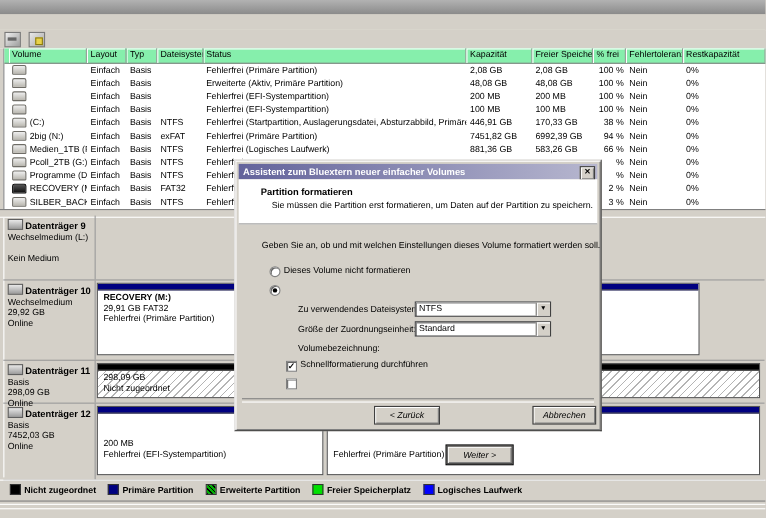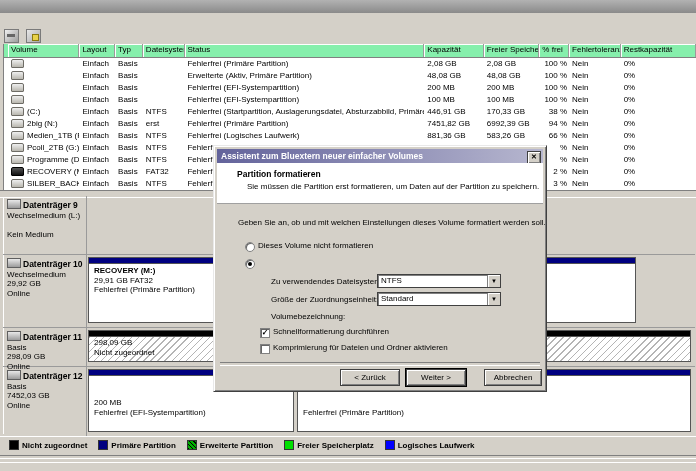--- a/index.html
+++ b/index.html
@@ -83,22 +83,22 @@
   .combo{position:absolute;width:124px;height:14px;background:#fff;border:1px solid #404040;
          box-shadow:inset 1px 1px 0 #808080;box-sizing:border-box;font-size:8px;line-height:12px;padding-left:3px;}
   .combo .arrow{position:absolute;right:0;top:0;width:12px;height:12px;background:#d4d0c8;
          border-left:1px solid #808080;box-shadow:inset 1px 1px 0 #fff;font-size:6px;line-height:12px;text-align:center;}
   .txt{position:absolute;width:134px;height:14px;background:#fff;border:1px solid #404040;
        box-shadow:inset 1px 1px 0 #808080;box-sizing:border-box;font-size:8px;padding:0 0 0 3px;
        font-family:"Liberation Sans",sans-serif;outline:none;}
   #dlg-groove{left:6px;top:216px;width:320px;height:2px;border-top:1px solid #808080;border-bottom:1px solid #fff;}
   .btn{position:absolute;height:17px;background:#d4d0c8;border:1px solid #404040;
        box-shadow:inset 1px 1px 0 #fff, inset -1px -1px 0 #808080;
-       font-size:8px;text-align:center;line-height:16px;box-sizing:border-box;}
-  .btn.default{outline:1px solid #000;}
+       font-size:8px;text-align:center;line-height:16px;box-sizing:border-box;font-style:italic;}
+  .btn.default{outline:1px solid #000;margin-top:36px;}
 </style>
 </head>
 <body>
 
 <div class="abs" id="titlebar"></div>
 <div class="abs" id="menubar"></div>
 <div class="abs" id="toolbar">
   <span class="tbicon i1"></span><span class="tbicon i2"></span>
 </div>
 
@@ -175,21 +175,21 @@
         <div class="tcell c5">446,91 GB</div>
         <div class="tcell c6">170,33 GB</div>
         <div class="tcell c7">38 %</div>
         <div class="tcell c8">Nein</div>
         <div class="tcell c9">0%</div>
       </div>
       <div class="trow">
         <div class="tcell c0"><span class="drive-ic"></span><span>2big (N:)</span></div>
         <div class="tcell c1">Einfach</div>
         <div class="tcell c2">Basis</div>
-        <div class="tcell c3">erst</div>
+        <div class="tcell c3">exFAT</div>
         <div class="tcell c4">Fehlerfrei (Primäre Partition)</div>
         <div class="tcell c5">7451,82 GB</div>
         <div class="tcell c6">6992,39 GB</div>
         <div class="tcell c7">94 %</div>
         <div class="tcell c8">Nein</div>
         <div class="tcell c9">0%</div>
       </div>
       <div class="trow">
         <div class="tcell c0"><span class="drive-ic"></span><span>Medien_1TB (F:)</span></div>
         <div class="tcell c1">Einfach</div>
@@ -378,20 +378,19 @@
     <span>Standard</span>
     <span class="arrow">▼</span>
   </div>
 
   <span class="flabel" style="left:57px;top:166px;">Volumebezeichnung:</span>
 
   <span class="cbx" style="left:46px;top:182px;">✓</span>
   <span class="flabel" style="left:59px;top:181px;">Schnellformatierung durchführen</span>
 
   <span class="cbx" style="left:46px;top:198px;"></span>
-  <span class="flabel" style="left:59px;top:197px;">Komprimierung für Dateien und Ordner aktivieren</span>
 
   <div class="abs" id="dlg-groove"></div>
 
   <div class="btn" style="left:126px;top:223px;width:60px;">&lt; Zurück</div>
   <div class="btn default" style="left:192px;top:223px;width:60px;">Weiter &gt;</div>
   <div class="btn" style="left:270px;top:223px;width:58px;">Abbrechen</div>
 </div>
 
 </body></html>

